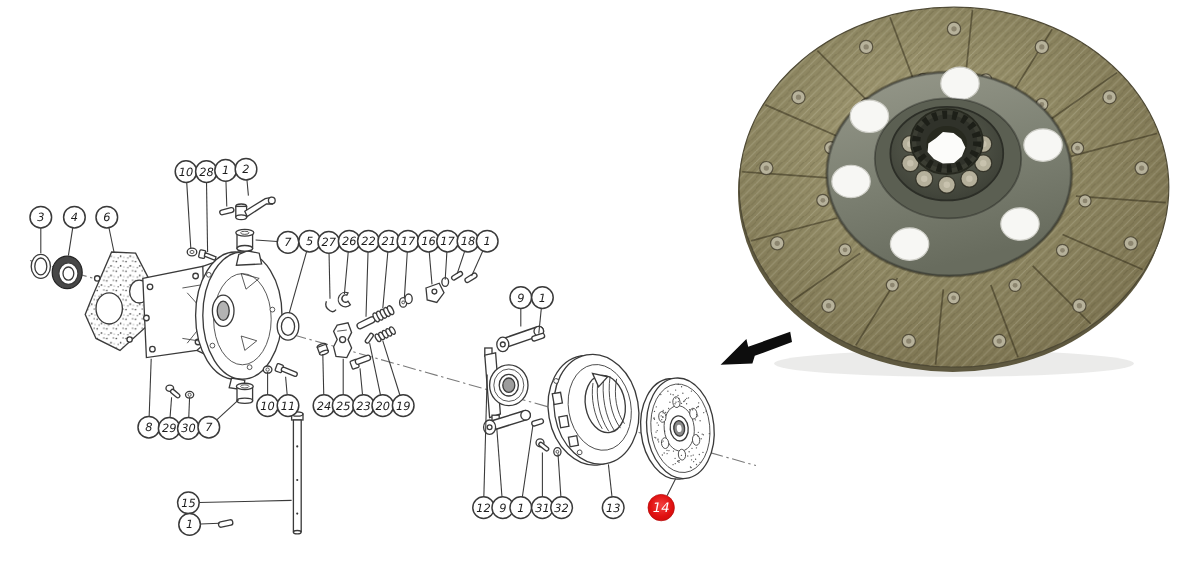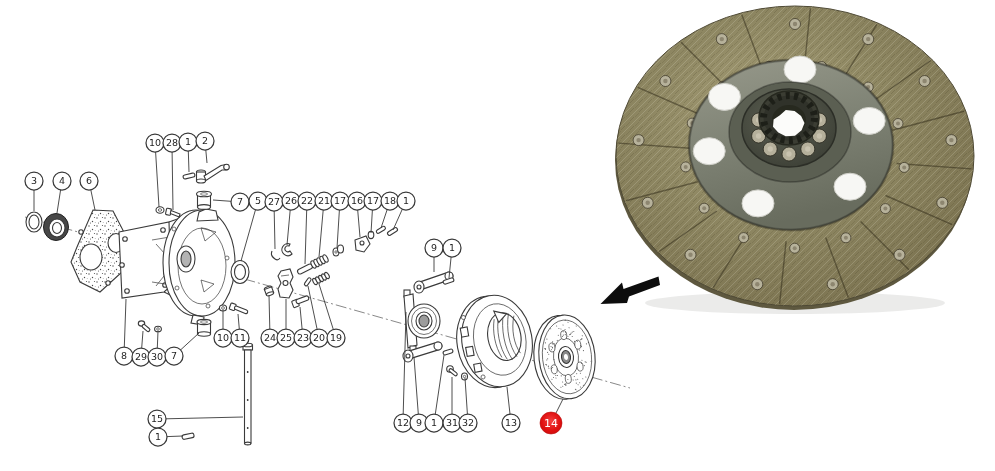--- a/index.html
+++ b/index.html
@@ -1,17 +1,17 @@
 <!DOCTYPE html>
 <html><head>
 <meta charset="utf-8">
 <style>
   html,body{margin:0;padding:0;background:#ffffff;}
   .stage{position:relative;width:995px;height:471px;background:#ffffff;overflow:hidden;
-         font-family:"DejaVu Sans", sans-serif;}
+         font-family:"DejaVu Sans", sans-serif;font-style:italic;}
   svg{display:block;}
   svg text{font-family:"DejaVu Sans", sans-serif;}
   .ln{stroke:#3a3a3a;stroke-width:1.1;}
   .lnth{stroke:#3a3a3a;stroke-width:0.7;}
   .wfill{fill:#ffffff;}
   .nofill{fill:none;}
 </style>
 </head>
 <body>
 

